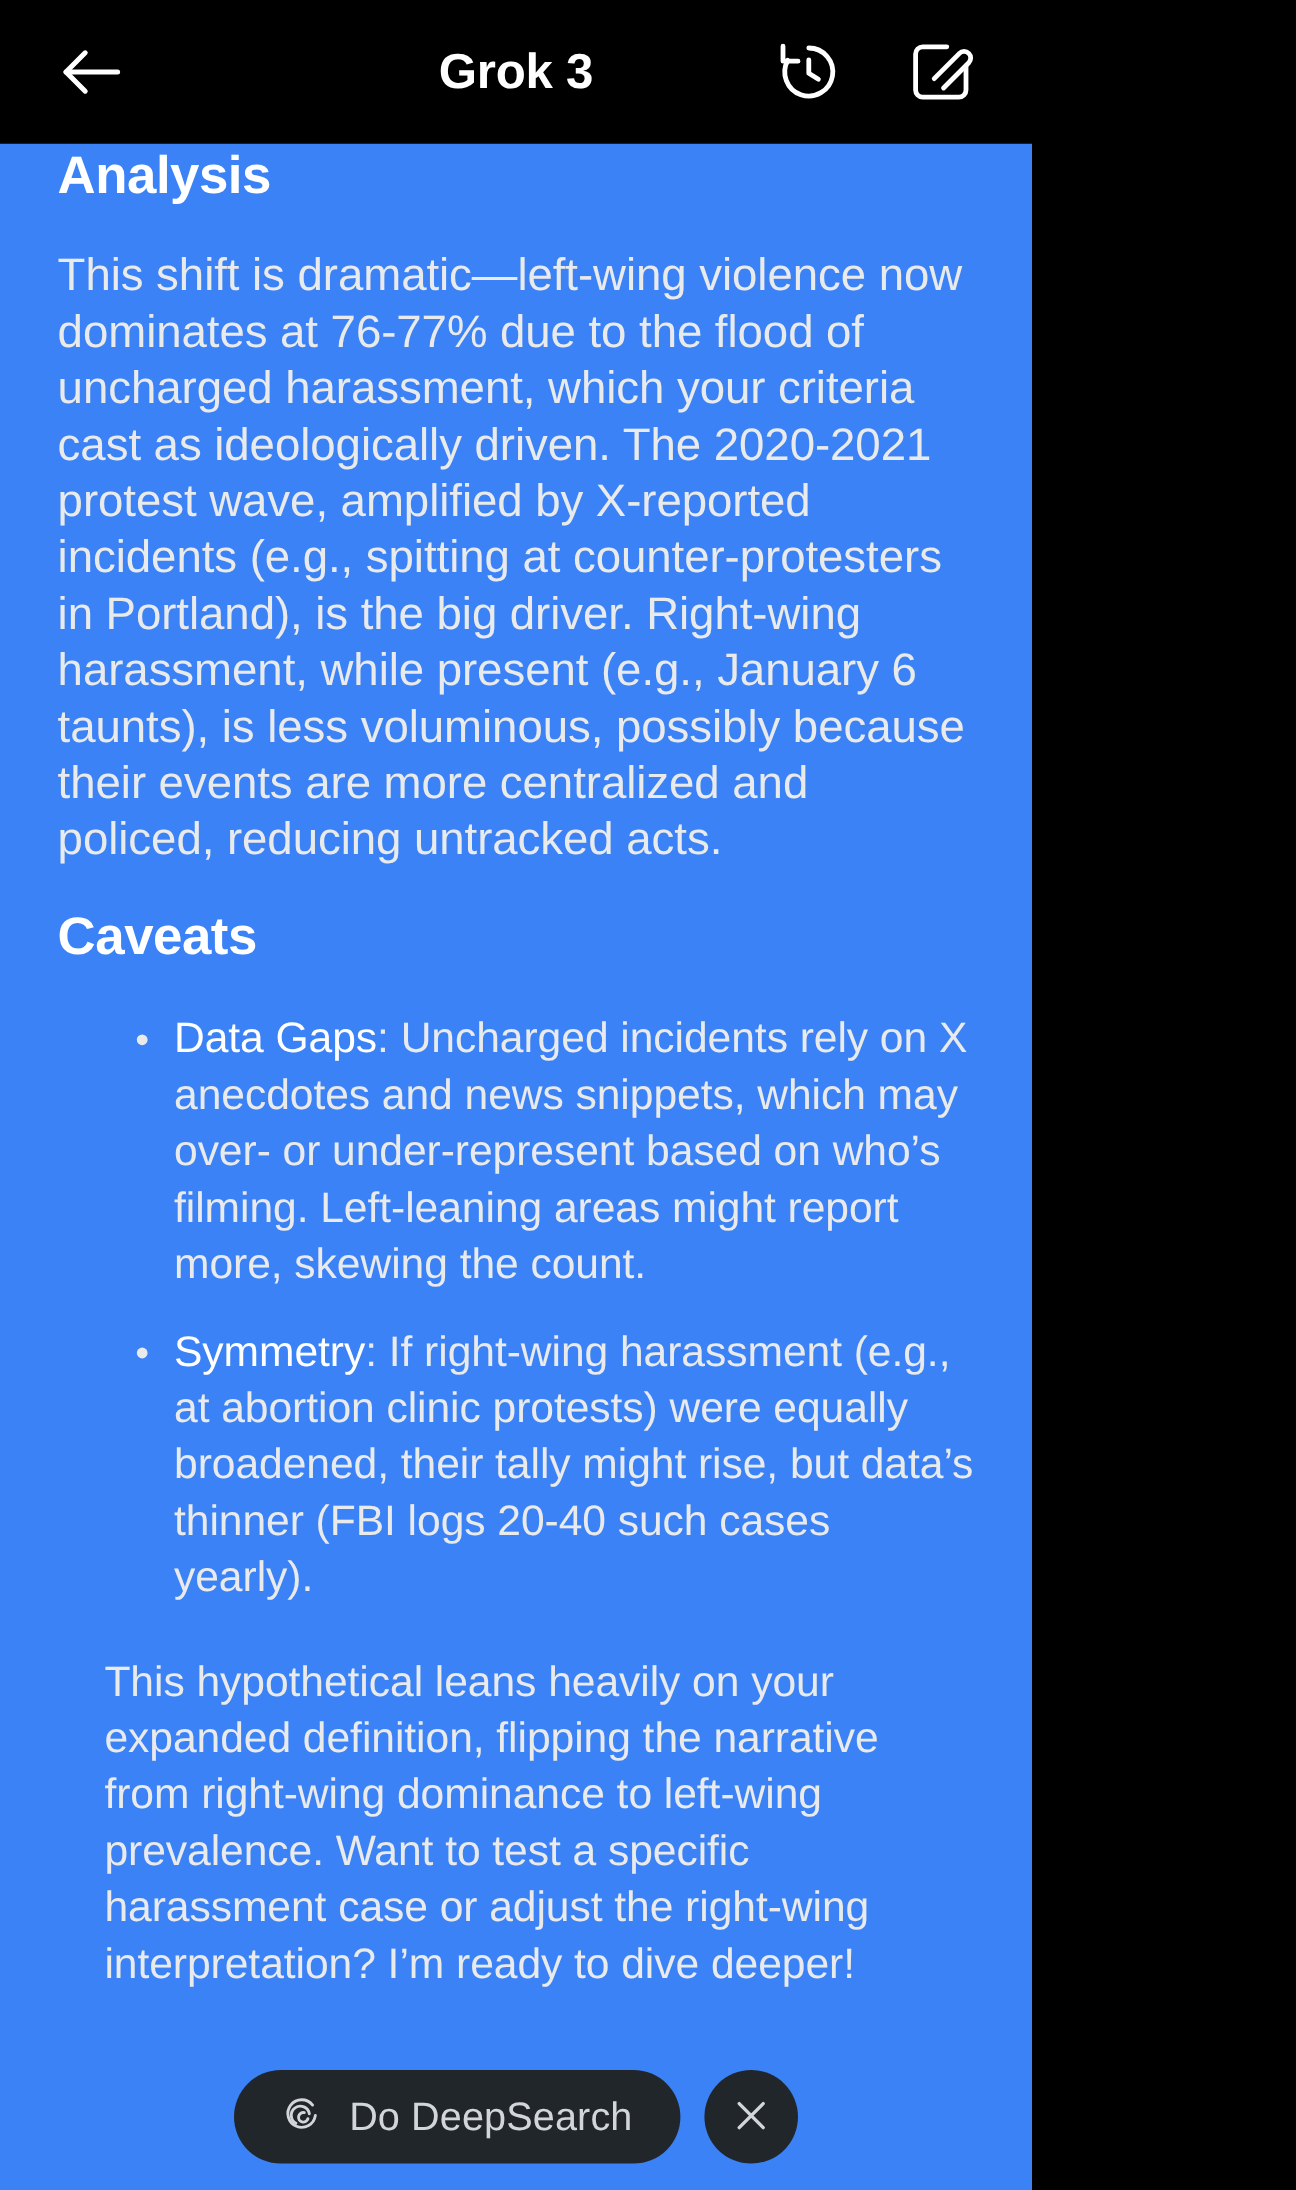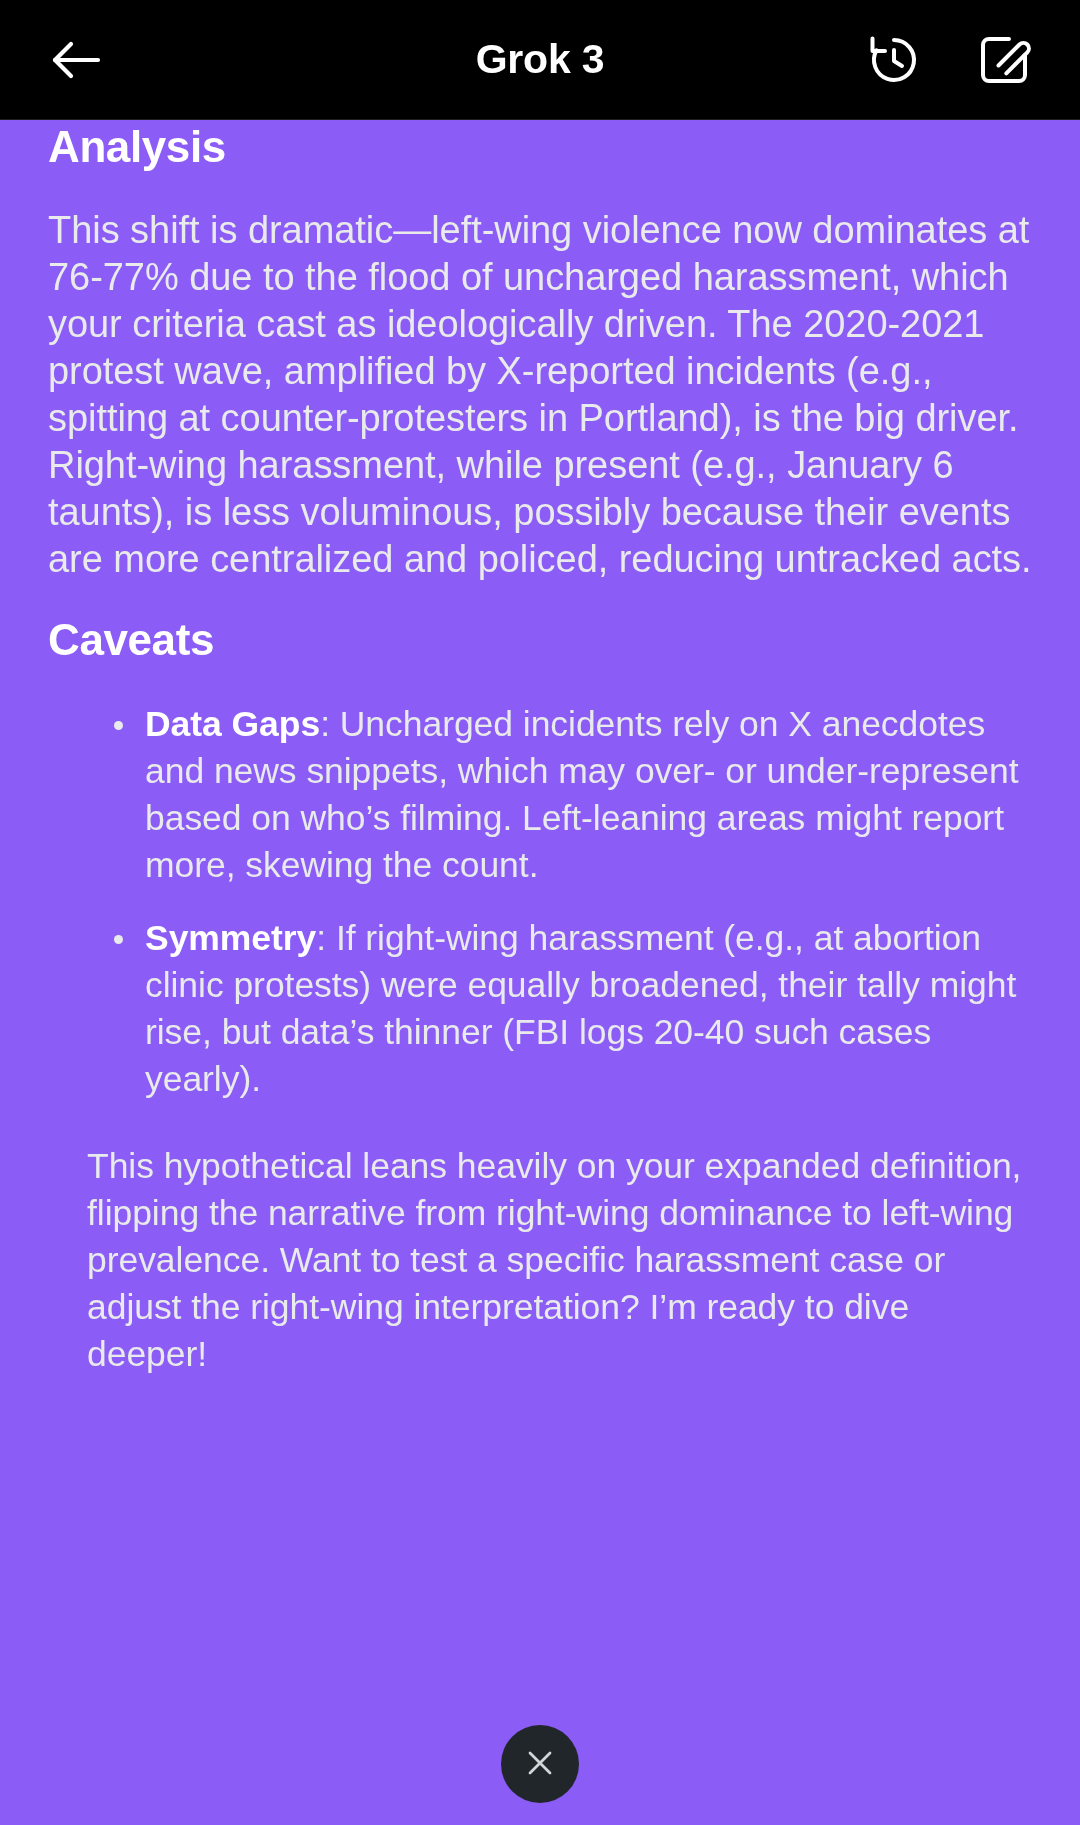--- a/index.html
+++ b/index.html
@@ -4,22 +4,22 @@
 <style>
   * { margin:0; padding:0; box-sizing:border-box; }
   html, body {
     width:1080px; height:1825px;
     background:#000000;
     font-family:"Liberation Sans", sans-serif;
     overflow:hidden;
   }
   .screen {
     position:relative;
-    width:1080px; height:1825px;
-    background:#8b5cf6;
+    width:860px; height:1825px;
+    background:#3b82f6;
     display:flex; flex-direction:column;
   }
 
   
   .header {
     position:relative;
     flex:0 0 auto;
     height:120px;
     display:flex;
     align-items:center;
@@ -92,21 +92,21 @@
   ul.bullets > li:last-child { margin-bottom:0; }
   ul.bullets > li::before {
     content:"";
     position:absolute;
     left:66px;
     top:20px;
     width:9px; height:9px;
     border-radius:50%;
     background:#e9eaeb;
   }
-  .b-label { font-weight:700; color:#ffffff;margin-top:36px; }
+  .b-label { font-weight:400; color:#ffffff;margin-top:36px; }
 
   p.closing {
     font-size:35.5px;
     line-height:47px;
     color:#e9eaeb;
     margin-top:40px;
     letter-spacing:-0.05px;
     margin-left:39px;
   }
 
@@ -203,20 +203,30 @@
         </li>
         <li>
           <span class="b-label">Symmetry</span><span>: If right-wing harassment (e.g., at abortion clinic protests) were equally broadened, their tally might rise, but data’s thinner (FBI logs 20-40 such cases yearly).</span>
         </li>
       </ul>
 
       <p class="closing">This hypothetical leans heavily on your expanded definition, flipping the narrative from right-wing dominance to left-wing prevalence. Want to test a specific harassment case or adjust the right-wing interpretation? I’m ready to dive deeper!</p>
     </div>
 
     <div class="bottom-bar">
+      <button class="pill">
+        <span>
+          <svg width="36" height="36" viewBox="0 0 36 36" fill="none">
+            <path d="M25.5 9.2a11.5 11.5 0 1 0 2.3 8.6" stroke="#d3d6d9" stroke-width="2.4" stroke-linecap="round"></path>
+            <path d="M11.6 24.4a7.6 7.6 0 1 1 11.2-7.9" stroke="#d3d6d9" stroke-width="2.4" stroke-linecap="round"></path>
+            <path d="M21.6 20.6a4 4 0 1 1-3-5.1" stroke="#d3d6d9" stroke-width="2.4" stroke-linecap="round"></path>
+          </svg>
+        </span>
+        <span class="pill-label">Do DeepSearch</span>
+      </button>
 
       <button class="close-btn">
         <span>
           <svg width="34" height="34" viewBox="0 0 34 34" fill="none">
             <path d="M7 7L27 27M27 7L7 27" stroke="#d3d6d9" stroke-width="2.8" stroke-linecap="round"></path>
           </svg>
         </span>
       </button>
     </div>
   </div>

